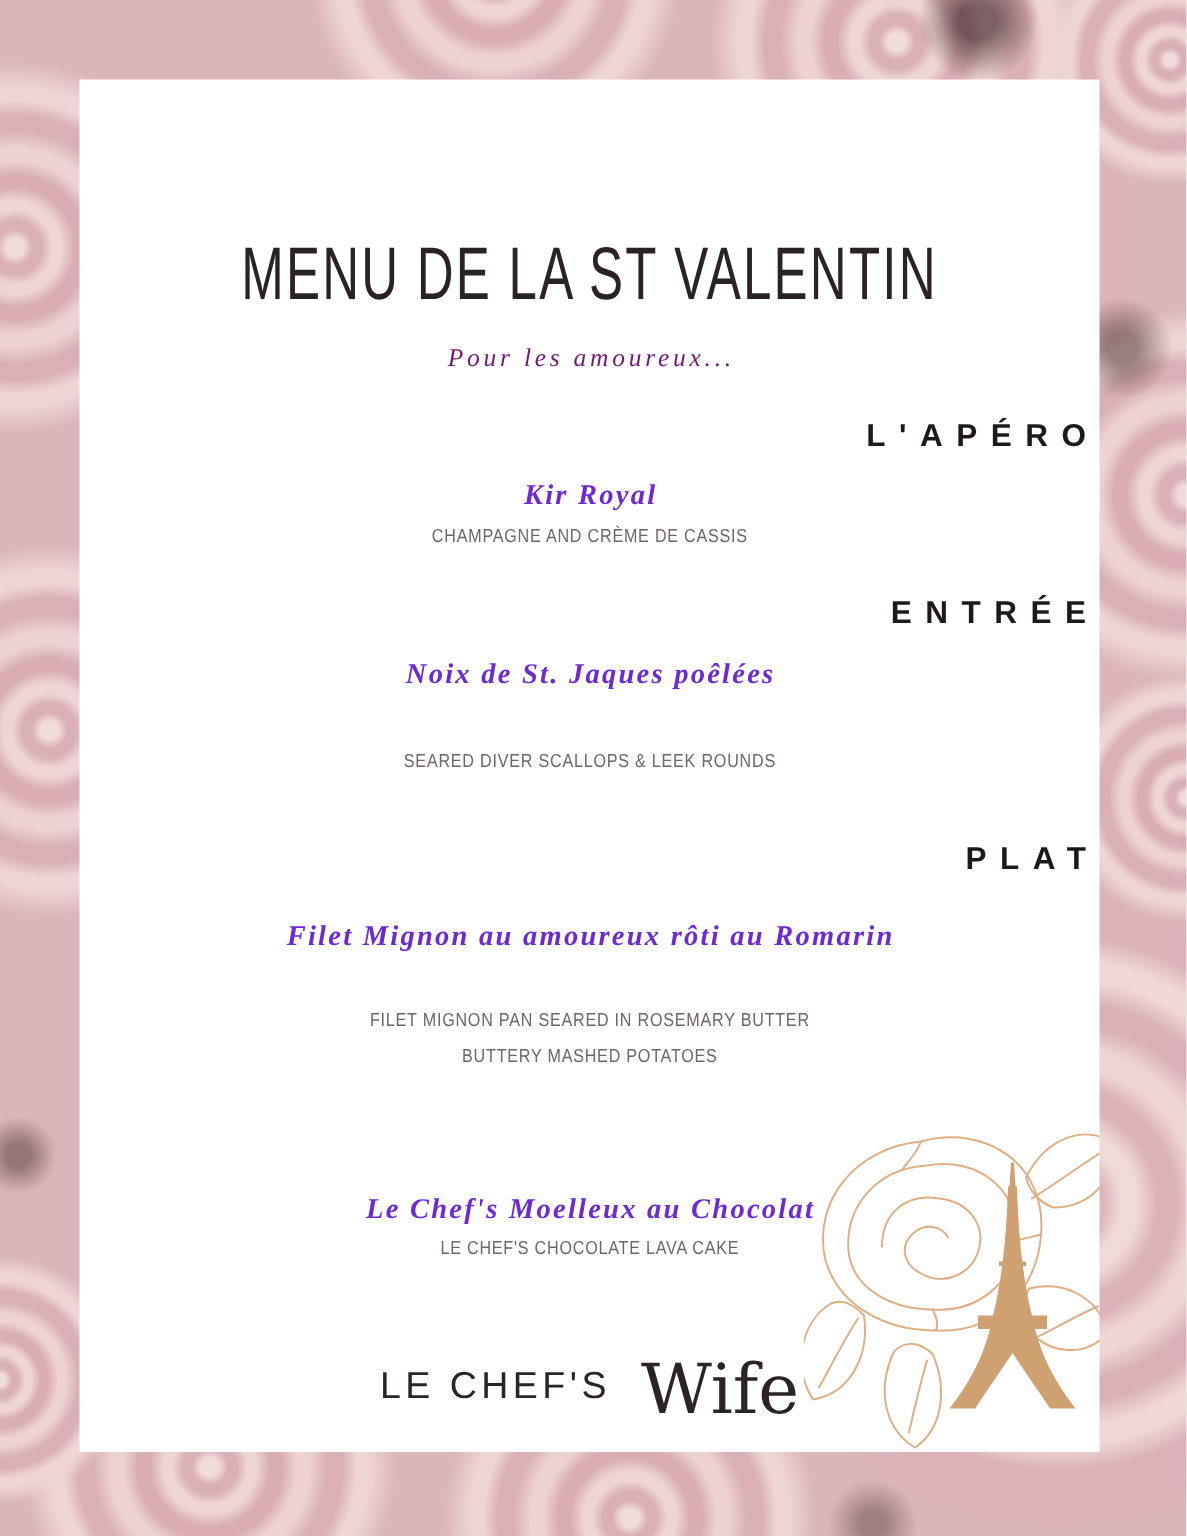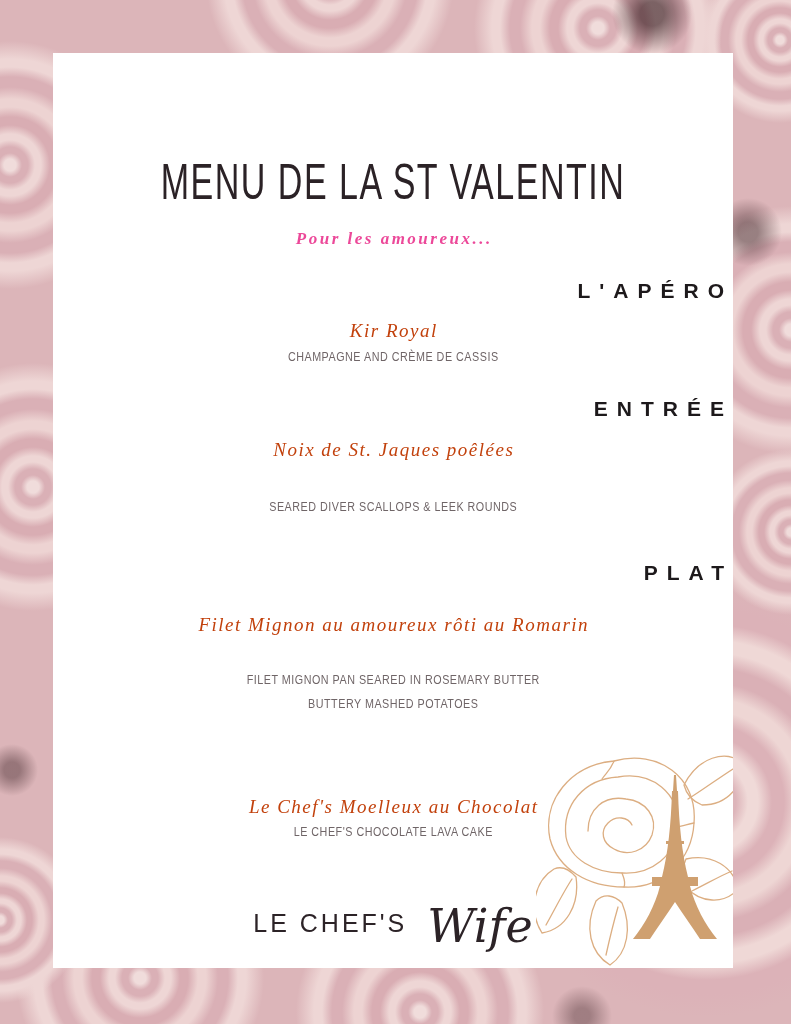--- a/index.html
+++ b/index.html
@@ -34,44 +34,44 @@
     background:#ffffff; overflow:hidden;
   }
   .line { position:absolute; left:0; right:0; text-align:center; white-space:nowrap; }
 
   .title {
     font-family:"Liberation Sans", sans-serif;
     font-size:46px; font-weight:400; color:#2b2226; letter-spacing:2px;
     transform:scale(0.74, 1.08); transform-origin:center top;
   }
   .subtitle {
-    font-family:"Liberation Serif", serif; font-style:italic; font-weight:bold;
-    font-size:17px; letter-spacing:2.5px; color:#ec4899; text-indent:2.5px;
+    font-family:"Liberation Serif", serif; font-style:italic; font-weight:normal;
+    font-size:17px; letter-spacing:2.5px; color:#701a75; text-indent:2.5px;
   }
   .heading {
     font-family:"Liberation Sans", sans-serif; font-weight:bold;
     font-size:21px; letter-spacing:9px; text-indent:9px; color:#1d191b;text-align:right;
   }
   .dish {
-    font-family:"Liberation Serif", serif; font-style:italic; font-weight:normal;
-    font-size:19px; letter-spacing:1.5px; text-indent:1.5px; color:#c2410c;
+    font-family:"Liberation Serif", serif; font-style:italic; font-weight:bold;
+    font-size:19px; letter-spacing:1.5px; text-indent:1.5px; color:#6d28d9;
   }
   .desc {
     font-family:"Liberation Sans", sans-serif;
     font-size:12.5px; letter-spacing:0.6px; text-indent:0.6px; color:#6f6567;
     transform:scaleX(0.86); transform-origin:center;
   }
 
   .logo { position:absolute; left:0; right:0; text-align:center; white-space:nowrap; }
   .logo-caps {
     font-family:"Liberation Sans", sans-serif; font-size:25px; letter-spacing:3px;
     color:#2c2327; vertical-align:10px;
   }
   .logo-script {
-    font-family:"DejaVu Serif", serif; font-style:italic; font-size:46px;
+    font-family:"DejaVu Serif", serif; font-size:46px;
     color:#2c2327; margin-left:20px;
   }
 
   .decor { position:absolute; left:483px; top:688px; width:210px; height:227px; }
 </style>
 </head>
 <body>
 
 <div class="rose-bg"></div>
 

